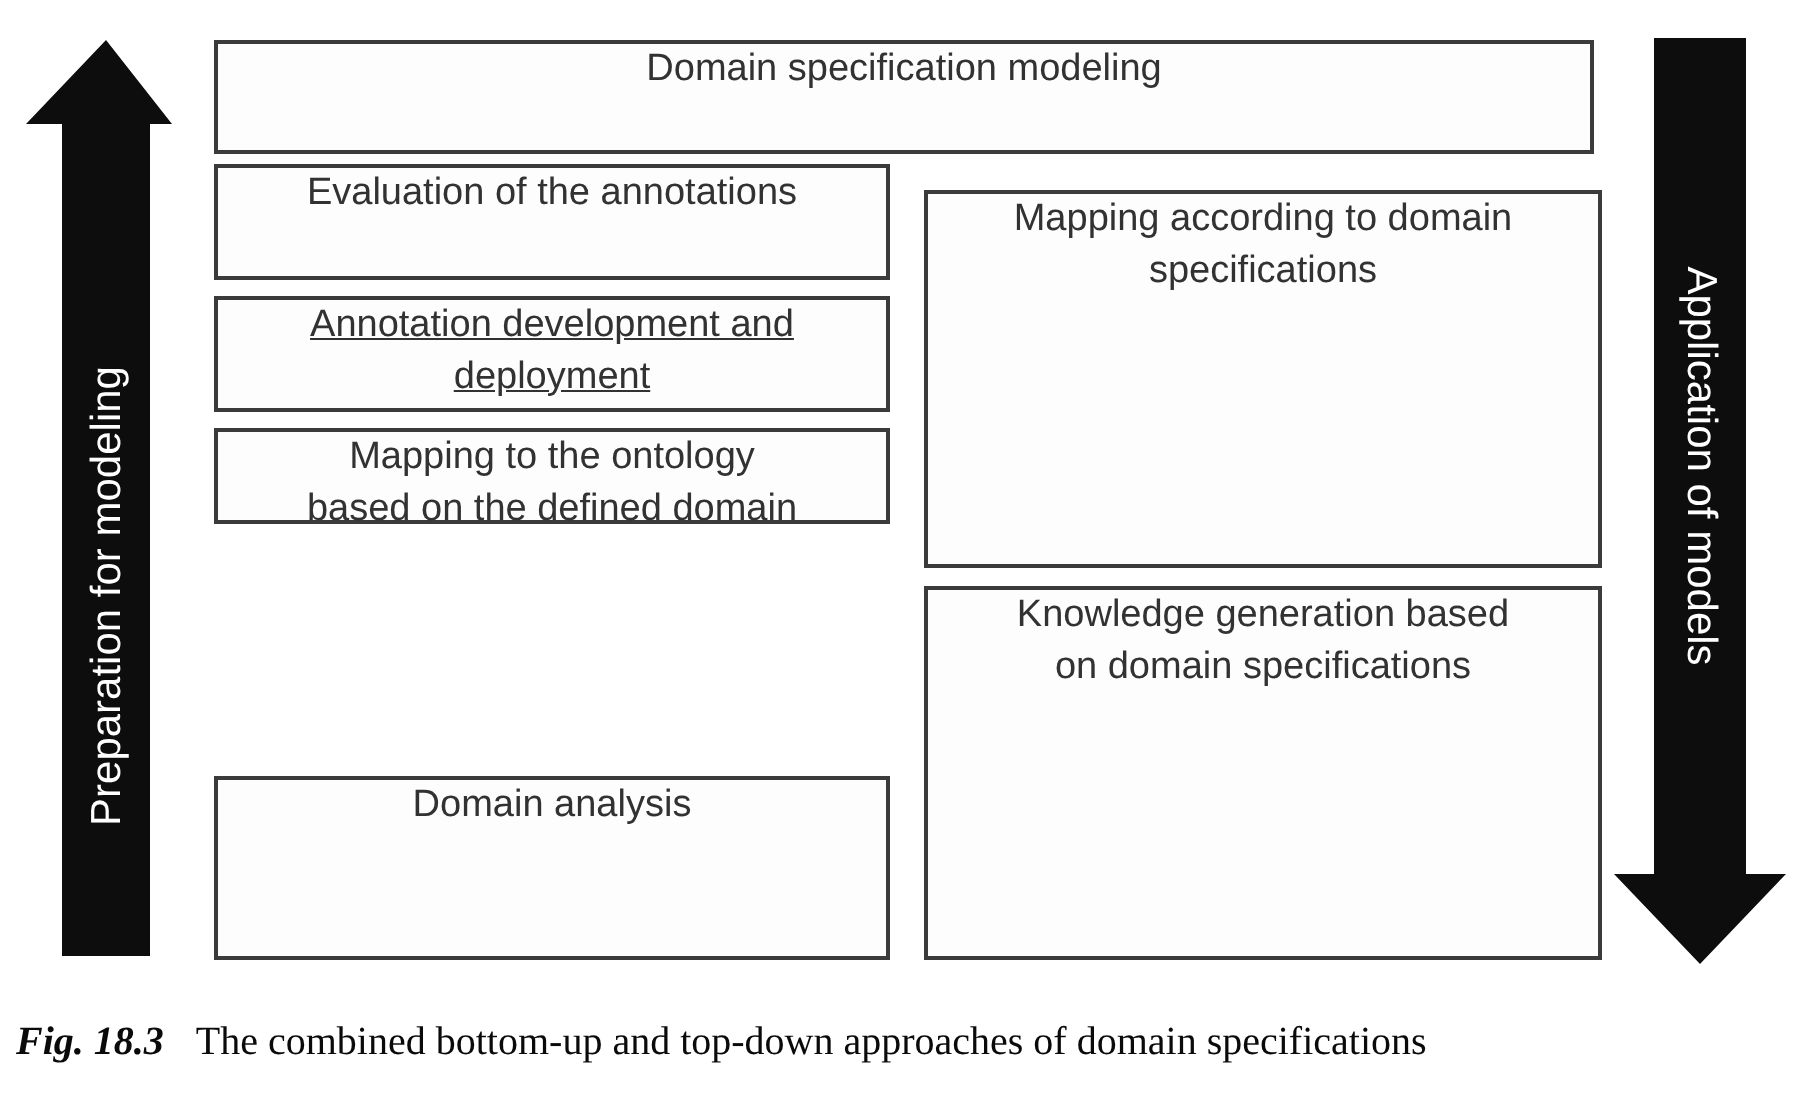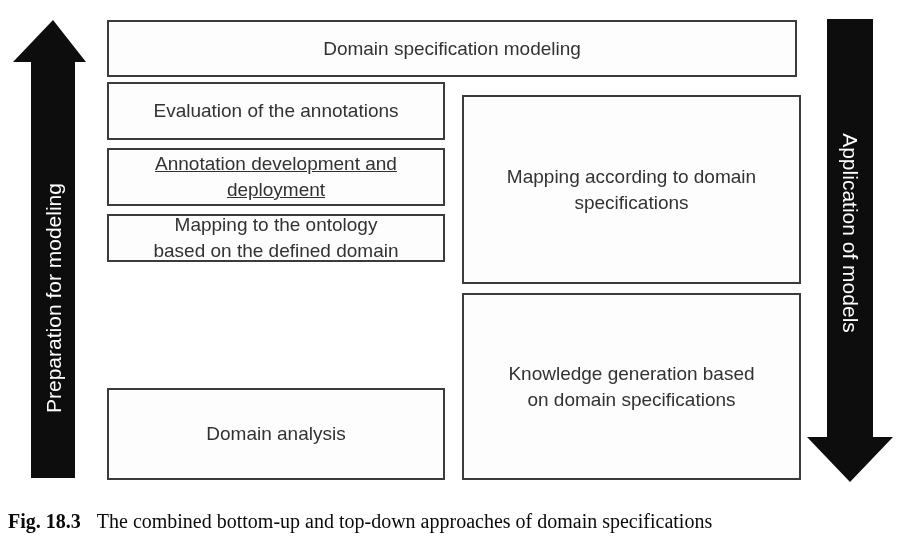--- a/index.html
+++ b/index.html
@@ -14,21 +14,21 @@
     background: #ffffff;
     overflow: hidden;
     font-family: "Liberation Sans", "DejaVu Sans", sans-serif;
   }
   .box {
     position: absolute;
     box-sizing: border-box;
     border: 2px solid #3b3b3b;
     background: #fdfdfd;
     display: flex;
-    align-items: center;
+    align-items: flex-start;
     justify-content: center;
     text-align: center;
     color: #323232;
     font-size: 19px;
     line-height: 1.35;
     padding: 0 8px;
   }
   .box .box-label {
     white-space: pre-line;
   }
@@ -80,20 +80,21 @@
     top: 510px;
     width: 880px;
     font-family: "Liberation Serif", "DejaVu Serif", serif;
     font-size: 20px;
     color: #0a0a0a;
     white-space: nowrap;
   }
   .caption-label {
     font-weight: 700;
     margin-right: 16px;
+    font-style: italic;
   }
 </style>
 </head>
 <body>
 
 <div id="figure-canvas">
 
   <svg id="left-arrow-svg" class="arrow-svg" width="80" height="464" viewBox="0 0 80 464" aria-hidden="true">
     <polygon points="45,2 78,44 67,44 67,460 23,460 23,44 5,44" fill="#0d0d0d"></polygon>
   </svg>

